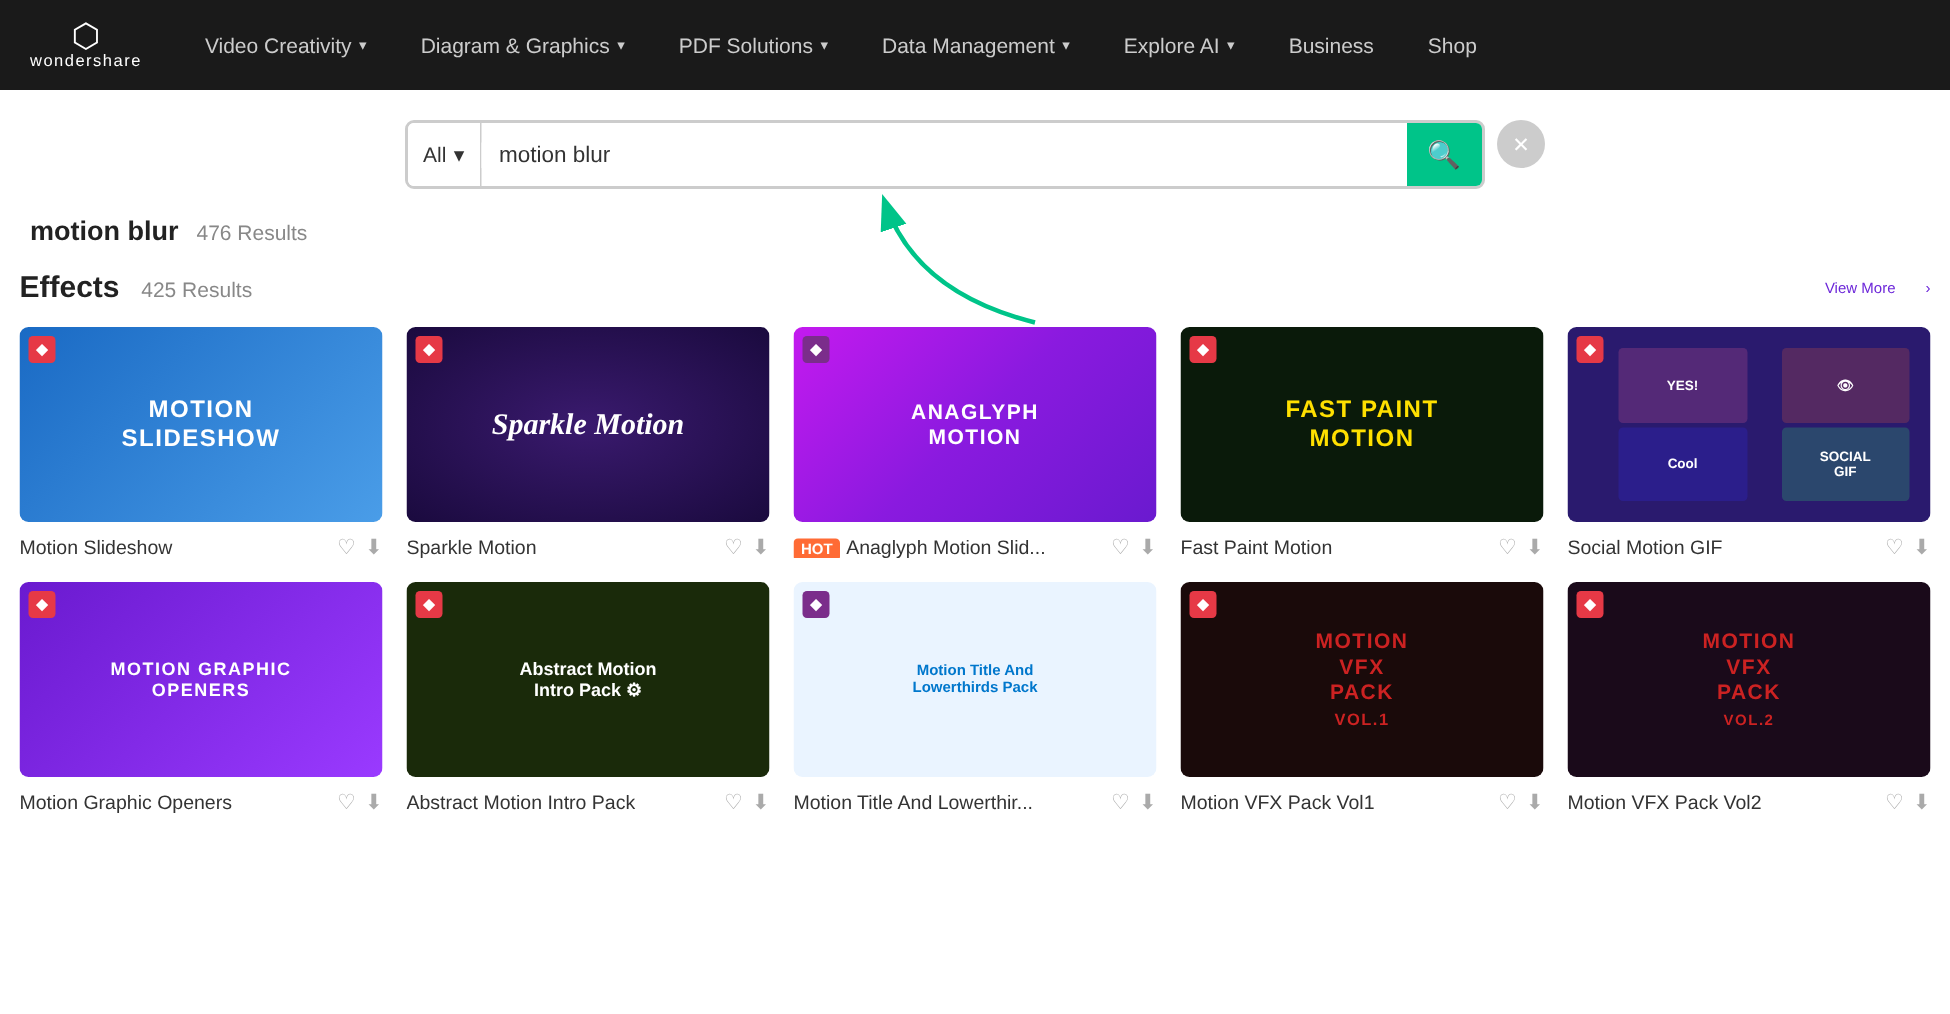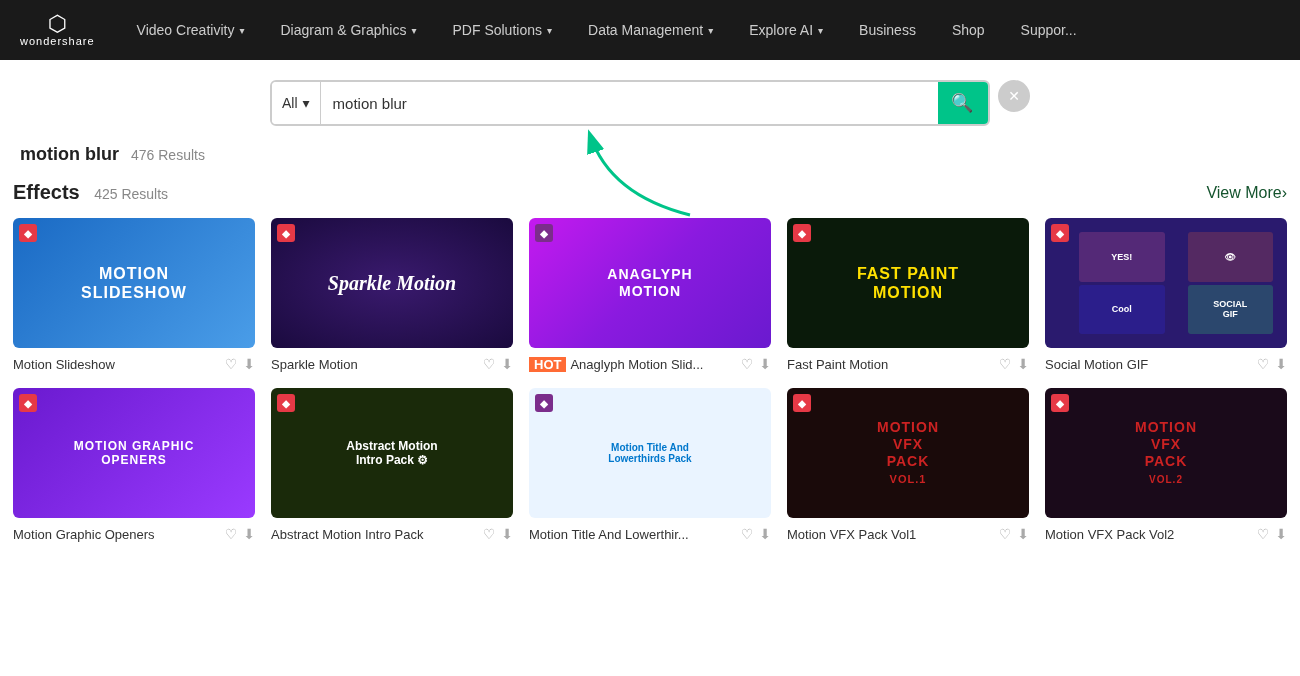--- a/index.html
+++ b/index.html
@@ -162,26 +162,26 @@
       font-size: 20px;
       font-weight: bold;
       color: #222;
     }
     .section-count {
       font-size: 14px;
       color: #888;
       margin-left: 10px;
     }
     .view-more {
-      font-size: 16px;
-      color: #14532d;
-      cursor: pointer;
-      display: flex;
-      align-items: center;
-      gap: 0;
+      font-size: 10px;
+      color: #6d28d9;
+      cursor: pointer;
+      display: flex;
+      align-items: center;
+      gap: 20px;
     }
 
     
     .grid {
       display: grid;
       grid-template-columns: repeat(5, 1fr);
       gap: 16px;
     }
     .card {
       cursor: pointer;
@@ -217,21 +217,21 @@
       align-items: center;
       justify-content: center;
     }
     .badge-red { background: #e63946; }
     .badge-purple { background: #7b2d8b; }
     .diamond-icon { color: white; font-size: 10px; }
 
     .hot-badge {
       background: #ff6b35;
       color: white;
-      font-size: 13px;
+      font-size: 10px;
       font-weight: bold;
       padding: 2px 5px;
       border-radius: 3px;
       margin-right: 4px;
     }
 
     .card-info {
       display: flex;
       align-items: center;
       justify-content: flex-end;
@@ -362,23 +362,20 @@
   <nav class="nav-item">
     <span>Explore AI</span>
     <span class="nav-chevron">▾</span>
   </nav>
   <nav class="nav-plain">
     <span>Business</span>
   </nav>
   <nav class="nav-plain">
     <span>Shop</span>
   </nav>
-  <nav class="nav-plain">
-    <span>Suppor...</span>
-  </nav>
 </header>
 
 <div class="search-area">
   <div class="search-box">
     <div class="search-category">
       <span>All</span>
       <span>▾</span>
     </div>
     <input class="search-input" type="text" value="motion blur" placeholder="Search..." style="">
     <button class="search-btn">

